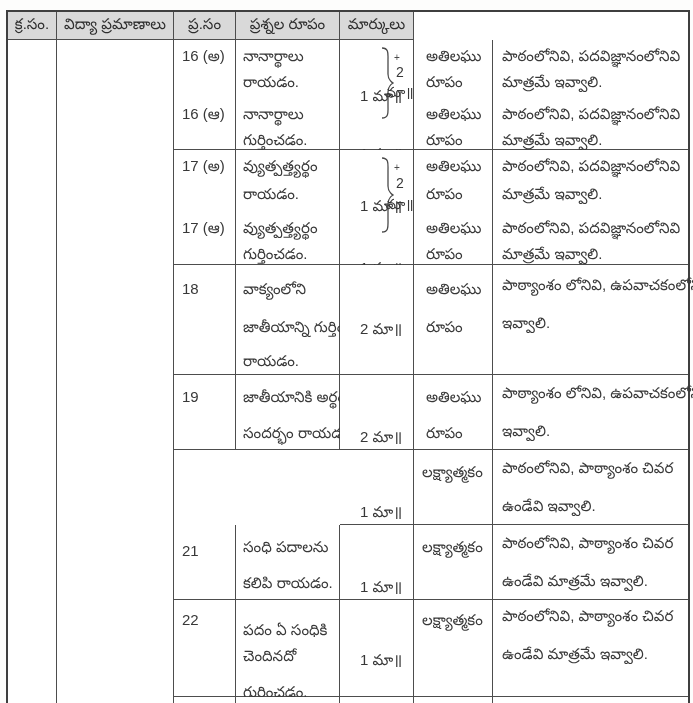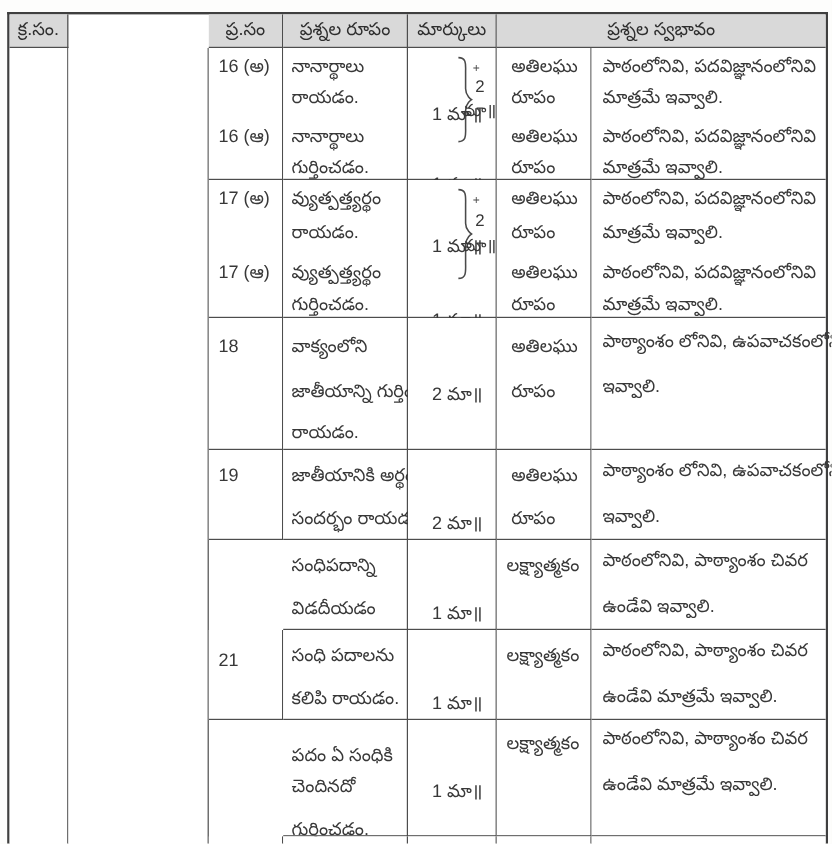--- a/index.html
+++ b/index.html
@@ -46,31 +46,31 @@
 </style>
 </head>
 <body>
 
 <div class="sheet">
   <div class="tbl">
 
     <div class="c h" style="grid-row:1;grid-column:1">
         <span>క్ర.సం.</span>
       </div>
+    <div class="c h" style="grid-row:1;grid-column:2">
+        <span>విద్యా ప్రమాణాలు</span>
+      </div>
     <div class="c h" style="grid-row:1;grid-column:3">
         <span>ప్ర.సం</span>
       </div>
     <div class="c h" style="grid-row:1;grid-column:4">
         <span>ప్రశ్నల రూపం</span>
       </div>
     <div class="c h" style="grid-row:1;grid-column:5">
         <span>మార్కులు</span>
-      </div>
-    <div class="c h noR" style="grid-row:1;grid-column:6/8">
-        <span>ప్రశ్నల స్వభావం</span>
       </div>
 
     <div class="c noB" style="grid-row:2/10;grid-column:1"></div>
     <div class="c noB" style="grid-row:2/10;grid-column:2"></div>
 
     <div class="c" style="grid-row:2;grid-column:3">
       <div class="ln qln" style="top:6px">16 (అ)</div>
       <div class="ln qln" style="top:64px">16 (ఆ)</div>
     </div>
     <div class="c" style="grid-row:2;grid-column:4">
@@ -167,24 +167,20 @@
     </div>
     <div class="c" style="grid-row:5;grid-column:6">
       <div class="ln tln" style="top:12px">అతిలఘు</div>
       <div class="ln tln" style="top:48px">రూపం</div>
     </div>
     <div class="c noR" style="grid-row:5;grid-column:7">
       <div class="ln nln" style="top:8px">పాఠ్యాంశం లోనివి, ఉపవాచకంలోనివి</div>
       <div class="ln nln" style="top:46px">ఇవ్వాలి.</div>
     </div>
 
-    <div class="c" style="grid-row:6;grid-column:4">
-      <div class="ln" style="top:12px">సంధిపదాన్ని</div>
-      <div class="ln" style="top:48px">విడదీయడం</div>
-    </div>
     <div class="c" style="grid-row:6;grid-column:5">
       <div class="ln mk" style="top:12px">1 మా॥</div>
     </div>
     <div class="c" style="grid-row:6;grid-column:6">
       <div class="ln" style="left:8px;top:12px">లక్ష్యాత్మకం</div>
     </div>
     <div class="c noR" style="grid-row:6;grid-column:7">
       <div class="ln nln" style="top:8px">పాఠంలోనివి, పాఠ్యాంశం చివర</div>
       <div class="ln nln" style="top:46px">ఉండేవి ఇవ్వాలి.</div>
     </div>
@@ -200,20 +196,23 @@
       <div class="ln mk" style="top:12px">1 మా॥</div>
     </div>
     <div class="c" style="grid-row:7;grid-column:6">
       <div class="ln" style="left:8px;top:12px">లక్ష్యాత్మకం</div>
     </div>
     <div class="c noR" style="grid-row:7;grid-column:7">
       <div class="ln nln" style="top:8px">పాఠంలోనివి, పాఠ్యాంశం చివర</div>
       <div class="ln nln" style="top:46px">ఉండేవి మాత్రమే ఇవ్వాలి.</div>
     </div>
 
+    <div class="c" style="grid-row:8;grid-column:3">
+      <div class="ln qln" style="top:10px">22</div>
+    </div>
     <div class="c" style="grid-row:8;grid-column:4">
       <div class="ln" style="top:20px">పదం ఏ సంధికి</div>
       <div class="ln" style="top:46px">చెందినదో</div>
       <div class="ln" style="top:82px">గుర్తించడం.</div>
     </div>
     <div class="c" style="grid-row:8;grid-column:5">
       <div class="ln mk" style="top:10px">1 మా॥</div>
     </div>
     <div class="c" style="grid-row:8;grid-column:6">
       <div class="ln" style="left:8px;top:10px">లక్ష్యాత్మకం</div>

